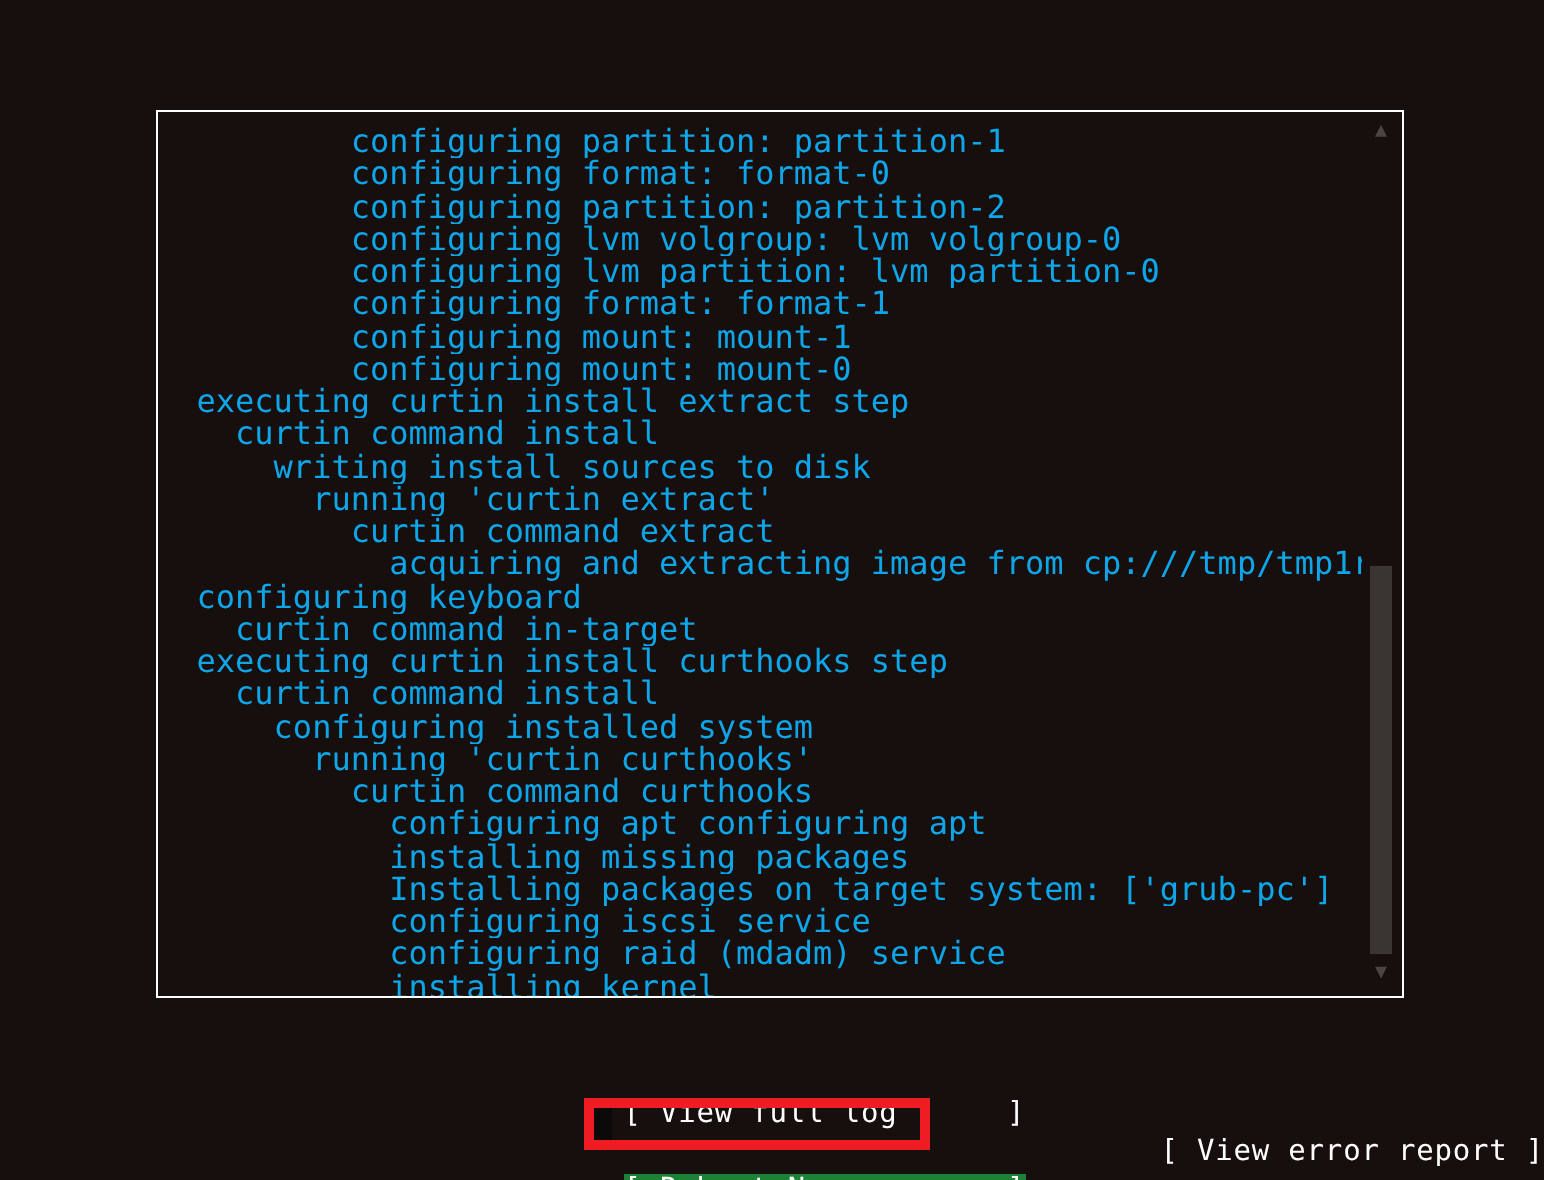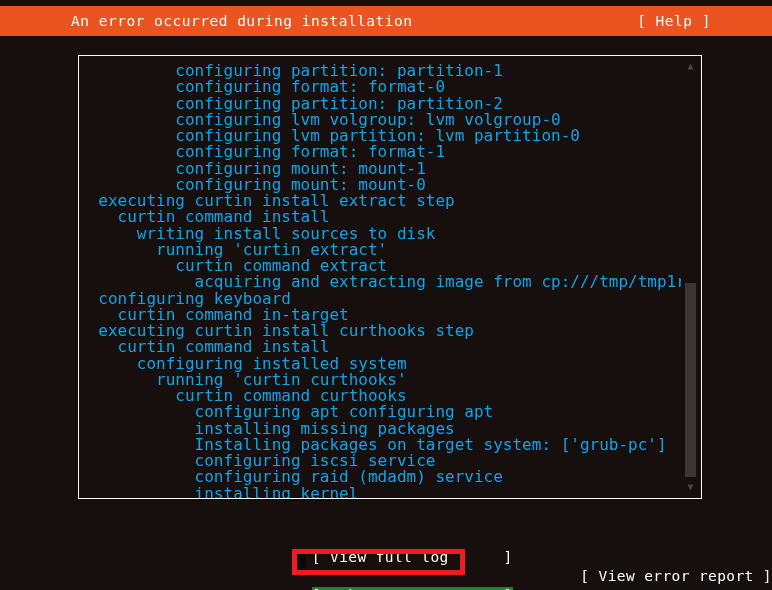--- a/index.html
+++ b/index.html
@@ -175,24 +175,20 @@
     border: 5px solid #f01c24;
     box-sizing: border-box;
     pointer-events: none;
   }
 </style>
 </head>
 <body>
 
 <div id="screen">
 
-  <div id="header">
-    <span id="header-title">An error occurred during installation</span>
-    <span id="help-button">[ Help ]</span>
-  </div>
 
   <div id="log-panel">
 
     <div id="log-text"><div class="log-line">          configuring partition: partition-1</div><div class="log-line">          configuring format: format-0</div><div class="log-line">          configuring partition: partition-2</div><div class="log-line">          configuring lvm_volgroup: lvm_volgroup-0</div><div class="log-line">          configuring lvm_partition: lvm_partition-0</div><div class="log-line">          configuring format: format-1</div><div class="log-line">          configuring mount: mount-1</div><div class="log-line">          configuring mount: mount-0</div><div class="log-line">  executing curtin install extract step</div><div class="log-line">    curtin command install</div><div class="log-line">      writing install sources to disk</div><div class="log-line">        running 'curtin extract'</div><div class="log-line">          curtin command extract</div><div class="log-line">            acquiring and extracting image from cp:///tmp/tmp1r0eynph/mount</div><div class="log-line">  configuring keyboard</div><div class="log-line">    curtin command in-target</div><div class="log-line">  executing curtin install curthooks step</div><div class="log-line">    curtin command install</div><div class="log-line">      configuring installed system</div><div class="log-line">        running 'curtin curthooks'</div><div class="log-line">          curtin command curthooks</div><div class="log-line">            configuring apt configuring apt</div><div class="log-line">            installing missing packages</div><div class="log-line">            Installing packages on target system: ['grub-pc']</div><div class="log-line">            configuring iscsi service</div><div class="log-line">            configuring raid (mdadm) service</div><div class="log-line">            installing kernel</div></div>
 
     <div id="log-scrollbar">
       <div id="scroll-up-arrow">▲</div>
       <div id="scroll-thumb"></div>
       <div id="scroll-down-arrow">▼</div>
     </div>

